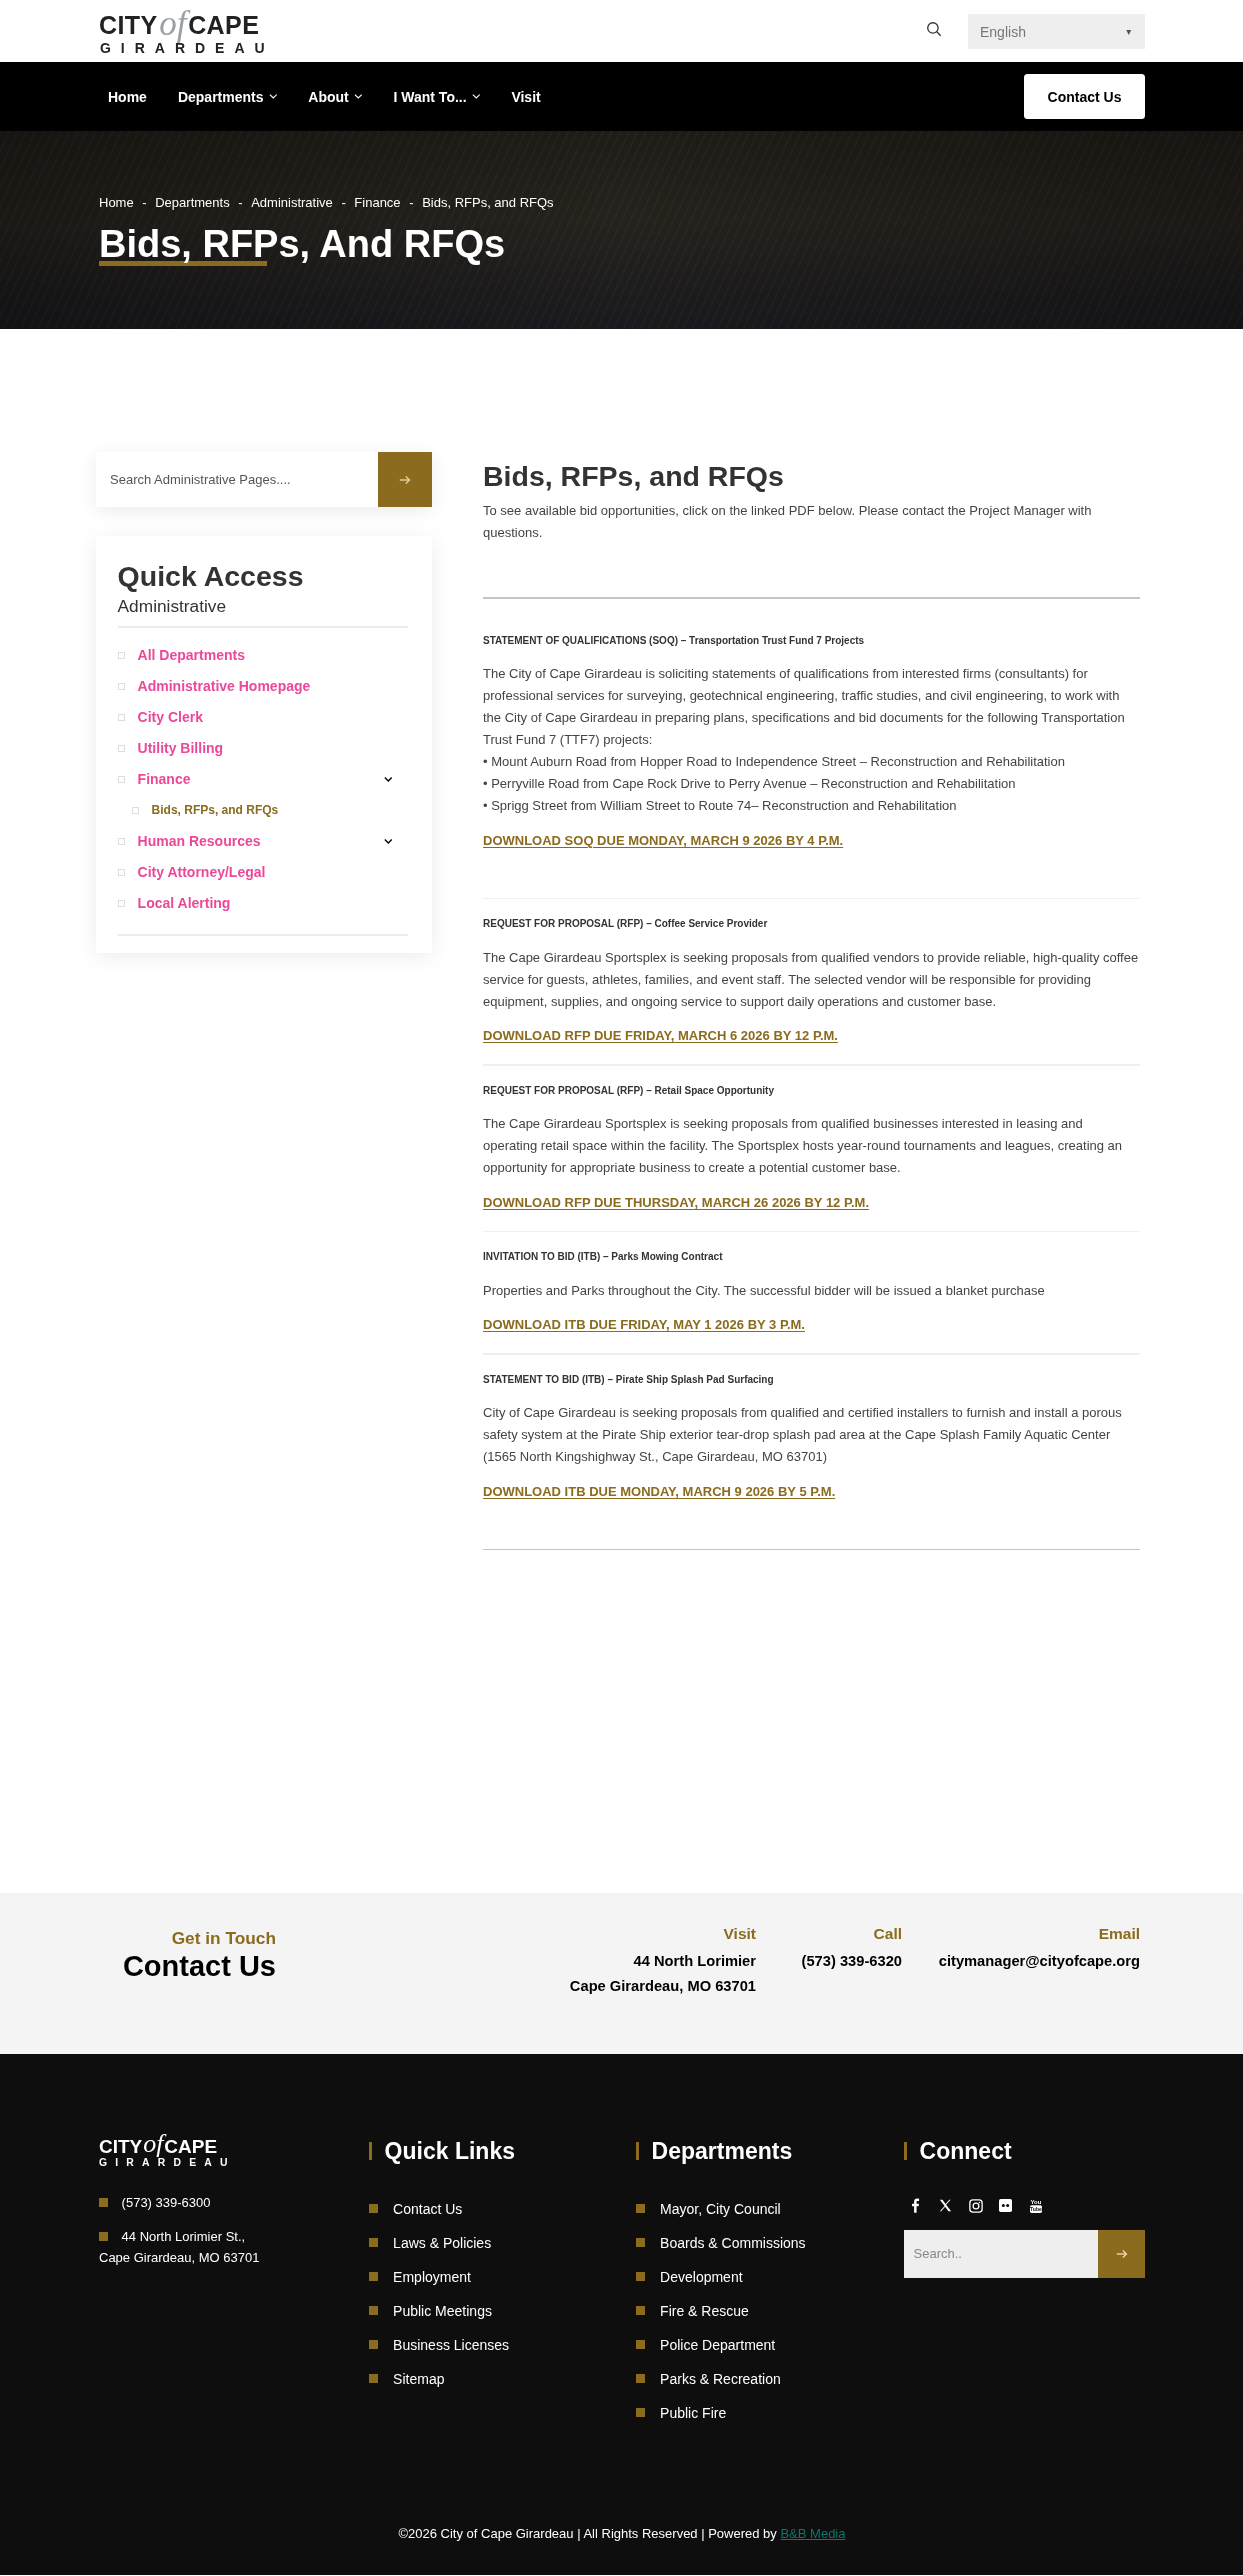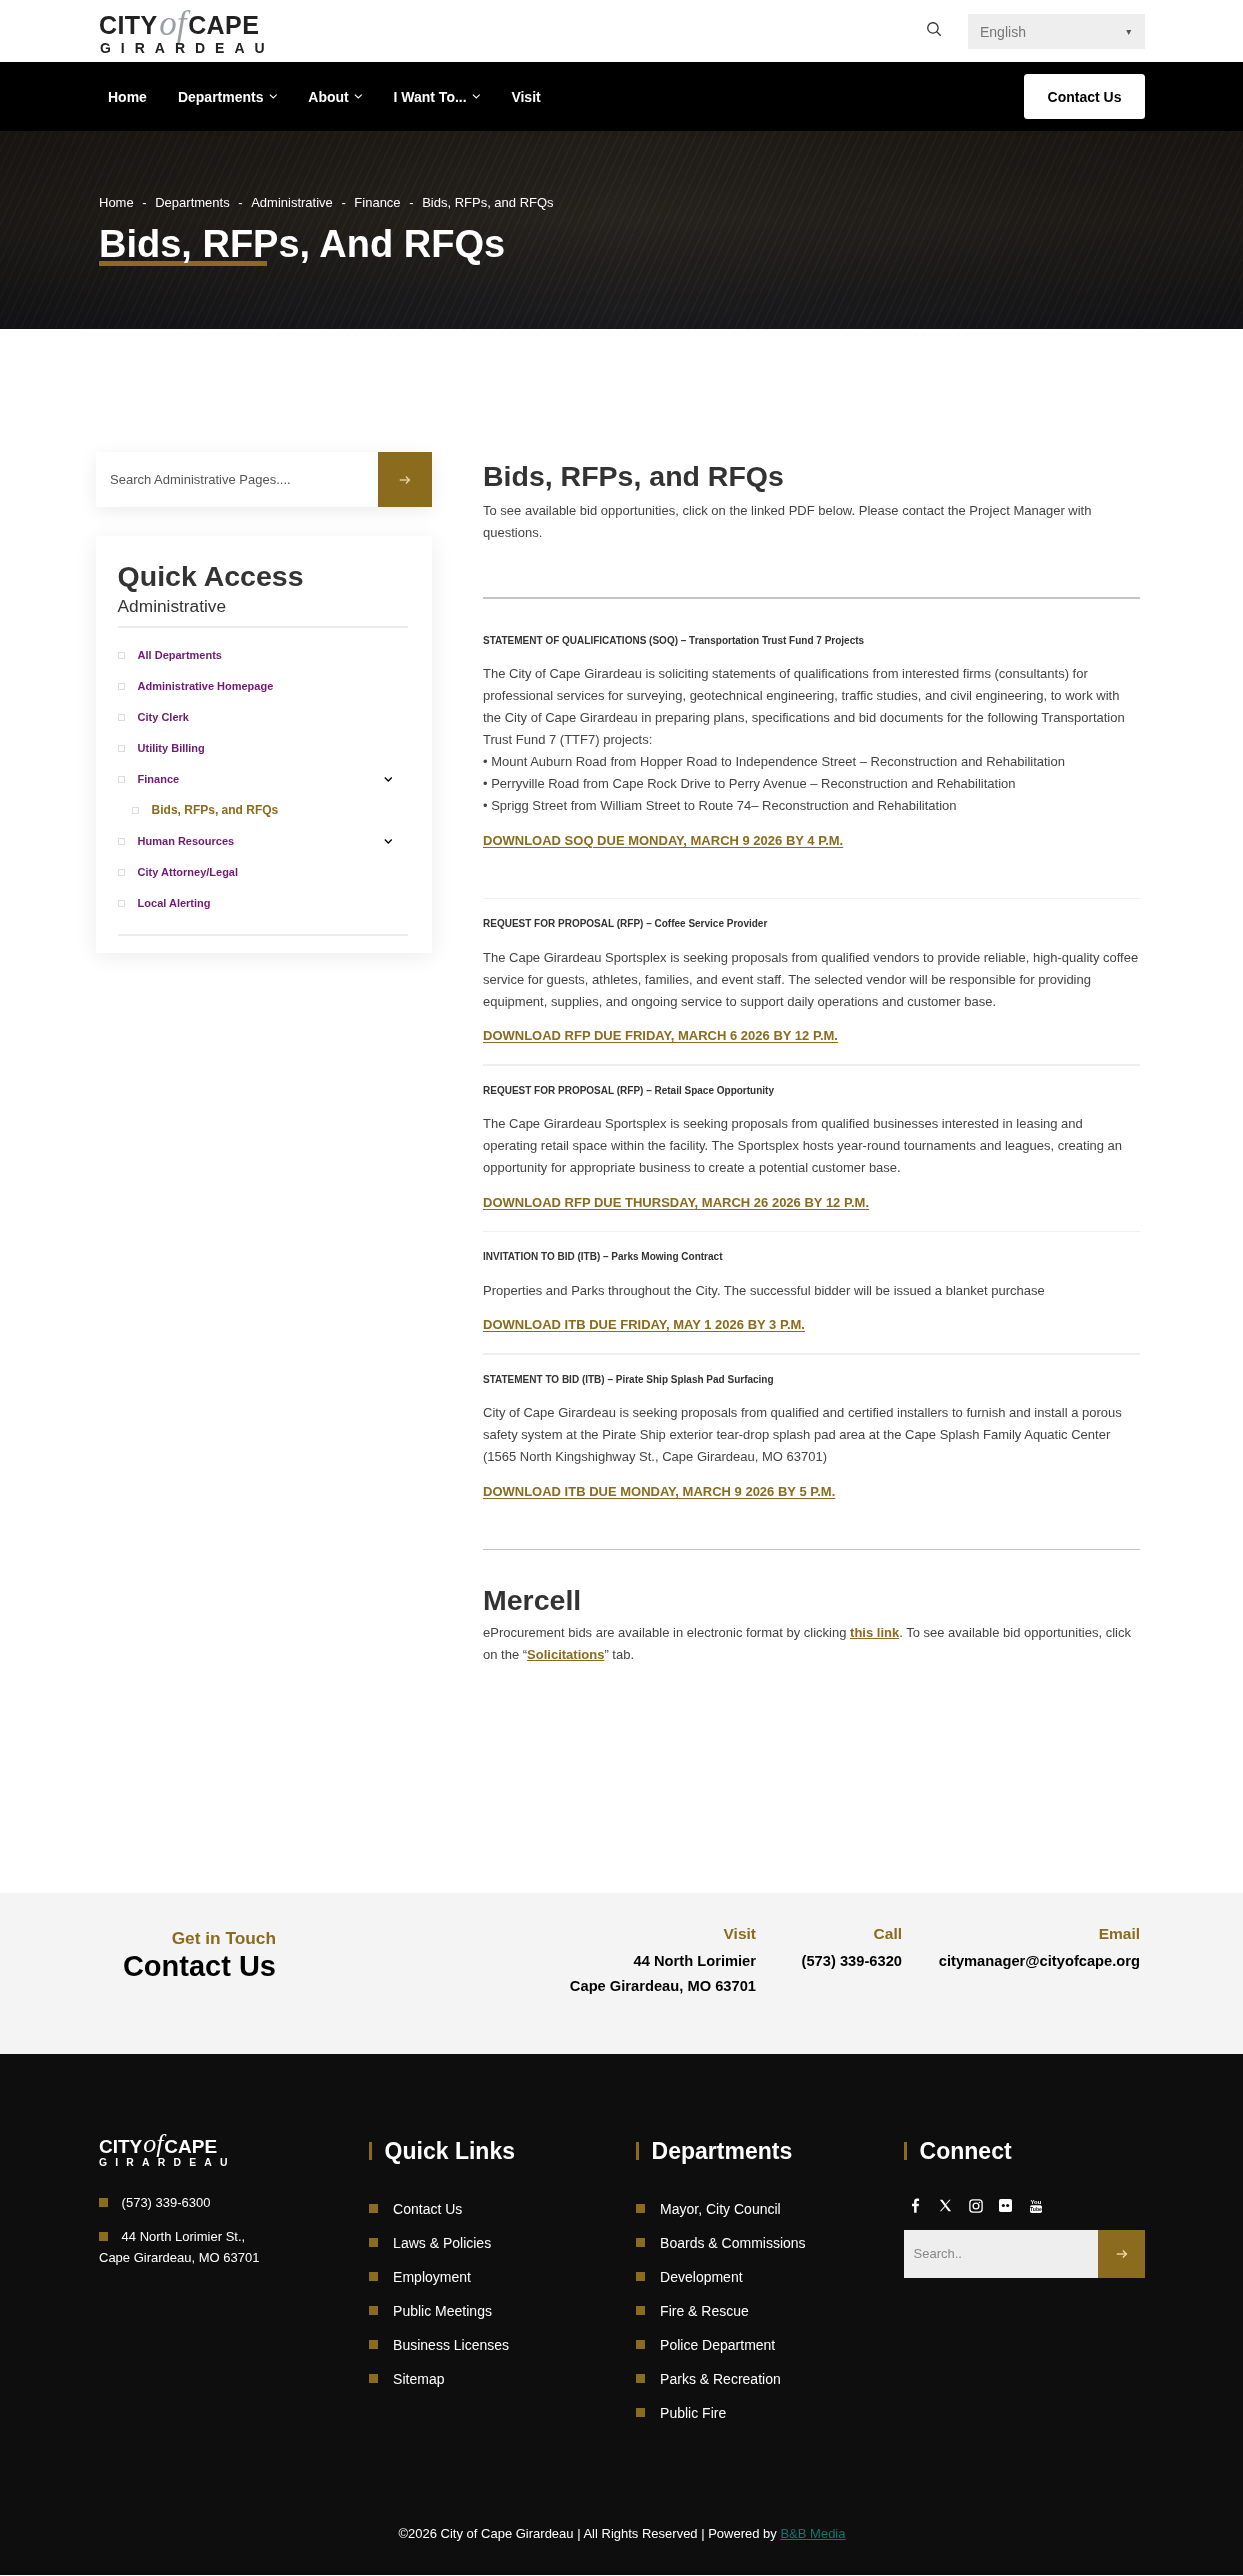--- a/index.html
+++ b/index.html
@@ -42,21 +42,21 @@
 
   .side-search { position: absolute; left: 96px; top: 123px; width: 336px; height: 55px; background: #fff; box-shadow: 0 3.5px 17.3px rgba(0,0,0,0.08); display: flex; }
   .side-search .ph { flex: 1; display: flex; align-items: center; padding-left: 14px; font-size: 13px; color: #555; }
   .side-search .btn { width: 54px; height: 55px; background: #8b6b1d; display: flex; align-items: center; justify-content: center; }
 
   .qa-card { position: absolute; left: 96px; top: 207px; width: 336px; height: 417px; background: #fff; box-shadow: 0 3.5px 21px rgba(0,0,0,0.08); padding: 22.5px 21.6px; }
   .qa-title { font-weight: 700; font-size: 28.5px; color: #333; line-height: 35px; }
   .qa-sub { font-size: 17.3px; color: #333; line-height: 22.5px; margin-top: 1.7px; }
   .qa-divider { height: 1.7px; background: #ececec; margin: 8.6px 0 12px; width: 290px; }
   .qa-list { list-style: none; }
-  .qa-item { display: flex; align-items: center; height: 31px; font-weight: 700; font-size: 11px; color: #701a75; position: relative; width: 290px; }
+  .qa-item { display: flex; align-items: center; height: 31px; font-weight: 700; font-size: 14px; color: #ec4899; position: relative; width: 290px; }
   .qa-item .bx { width: 7px; height: 7.8px; border: 0.9px solid #ddd; margin-right: 13px; }
   .qa-item.sub { padding-left: 14px; color: #8b6b1d; font-size: 12px; }
   .qa-item .caret { position: absolute; right: 15.5px; top: 11.2px; width: 8.6px; height: 8.6px; }
   .qa-bottom { height: 1.7px; background: #ececec; width: 290px; margin-top: 15.5px; }
 
   .content { position: absolute; left: 483px; top: 130px; width: 657px; }
   .content h1 { font-size: 28.5px; font-weight: 700; color: #333; line-height: 35px; }
   .intro { font-size: 13px; line-height: 21.6px; color: #444; margin-top: 6px; }
   .hr-strong { height: 1.7px; background: #c4c4c4; margin-top: 54px; }
   .bid { }
@@ -274,24 +274,20 @@
     </section>
     <div class="hr-light" style="margin-top:21px;"></div>
 
     <section class="bid" style="margin-top:19px;">
       <div class="bid-title">STATEMENT TO BID (ITB) – Pirate Ship Splash Pad Surfacing</div>
       <div class="bid-body">City of Cape Girardeau is seeking proposals from qualified and certified installers to furnish and install a porous safety system at the Pirate Ship exterior tear-drop splash pad area at the Cape Splash Family Aquatic Center (1565 North Kingshighway St., Cape Girardeau, MO 63701)</div>
       <a class="bid-link">DOWNLOAD ITB DUE MONDAY, MARCH 9 2026 BY 5 P.M. </a>
     </section>
     <div class="hr-strong" style="margin-top:50px;"></div>
 
-    <section style="margin-top:33px;">
-      <h2 class="mercell-title">Mercell</h2>
-      <p class="mercell-text"><span>eProcurement bids are available in electronic format by clicking </span><a class="lnk">this link</a><span>. To see available bid opportunities, click on the “</span><a class="lnk">Solicitations</a><span>” tab.</span></p>
-    </section>
   </article>
 </main>
 
 <section class="contact-band">
   <div class="cb-get">Get in Touch</div>
   <div class="cb-title">Contact Us</div>
   <div class="cb-col" style="right:488px;">
     <div class="lbl">Visit</div>
     <div class="val">
       <div>44 North Lorimier</div>

